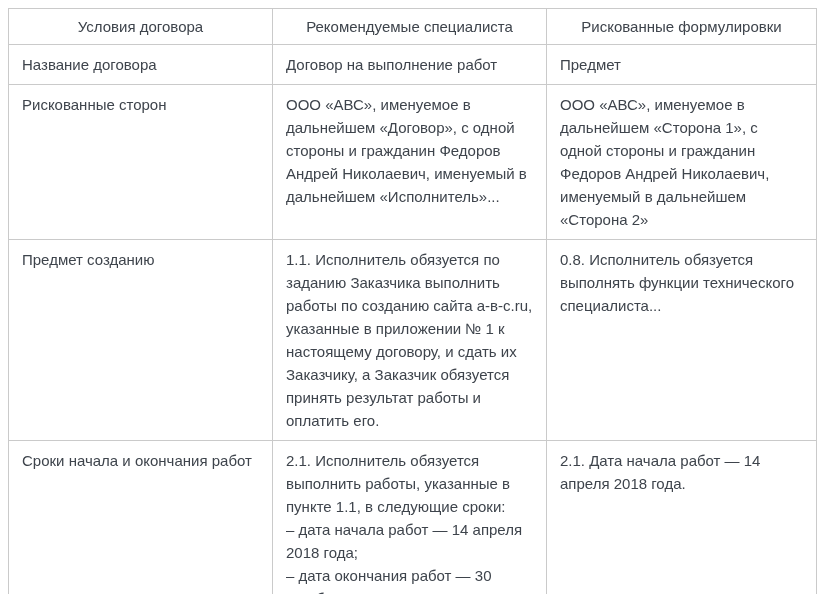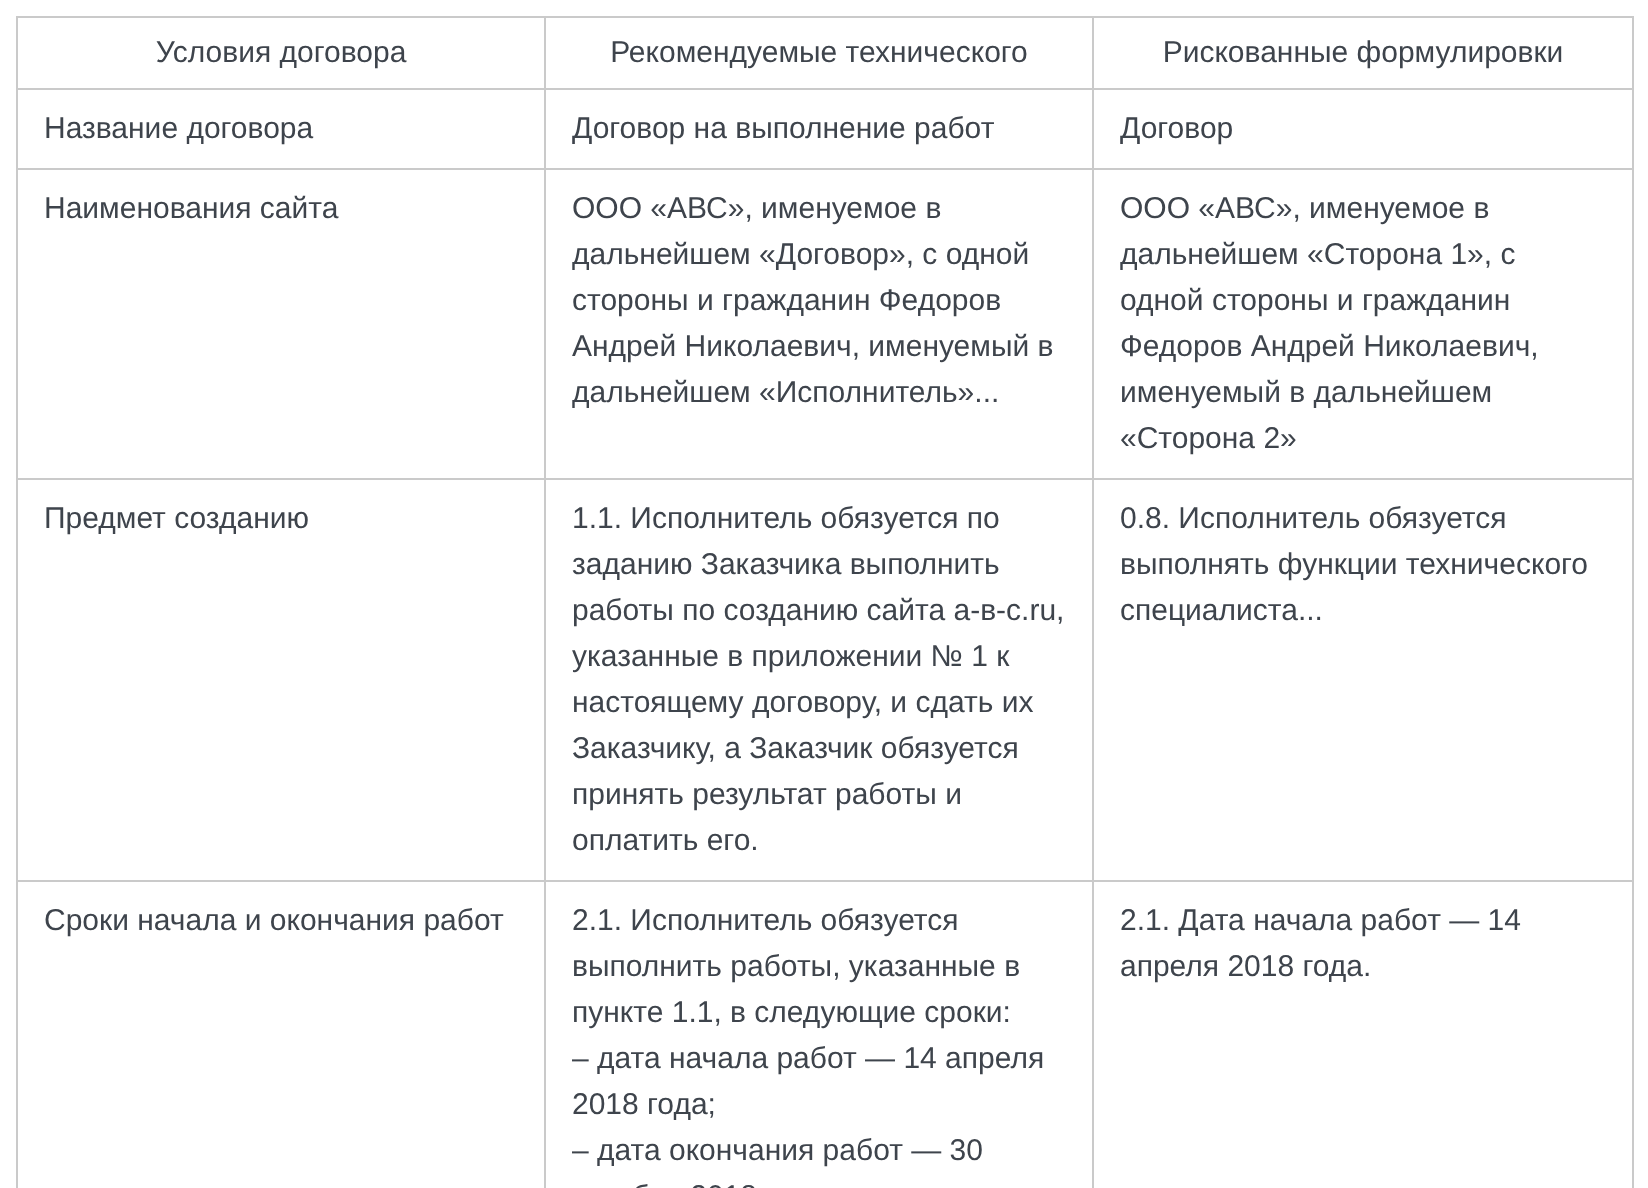--- a/index.html
+++ b/index.html
@@ -54,32 +54,32 @@
 <div class="page">
   <table class="contract-table">
     <colgroup>
       <col style="width:264px">
       <col style="width:274px">
       <col style="width:270px">
     </colgroup>
     <thead>
       <tr>
         <th>Условия договора</th>
-        <th>Рекомендуемые технического</th>
+        <th>Рекомендуемые специалиста</th>
         <th>Рискованные формулировки</th>
       </tr>
     </thead>
     <tbody>
       <tr>
         <td>Название договора</td>
         <td>Договор на выполнение работ</td>
-        <td>Договор</td>
+        <td>Предмет</td>
       </tr>
       <tr>
-        <td>Наименования сайта</td>
+        <td>Рискованные сторон</td>
         <td>ООО «АВС», именуемое в дальнейшем «Договор», с одной стороны и гражданин Федоров Андрей Николаевич, именуемый в дальнейшем «Исполнитель»...</td>
         <td>ООО «АВС», именуемое в дальнейшем «Сторона 1», с одной стороны и гражданин Федоров Андрей Николаевич, именуемый в дальнейшем «Сторона 2»</td>
       </tr>
       <tr>
         <td>Предмет созданию</td>
         <td>1.1. Исполнитель обязуется по заданию Заказчика выполнить работы по созданию сайта а-в-с.ru, указанные в приложении № 1 к настоящему договору, и сдать их Заказчику, а Заказчик обязуется принять результат работы и оплатить его.</td>
         <td>0.8. Исполнитель обязуется выполнять функции технического специалиста...</td>
       </tr>
       <tr>
         <td>Сроки начала и окончания работ</td>

